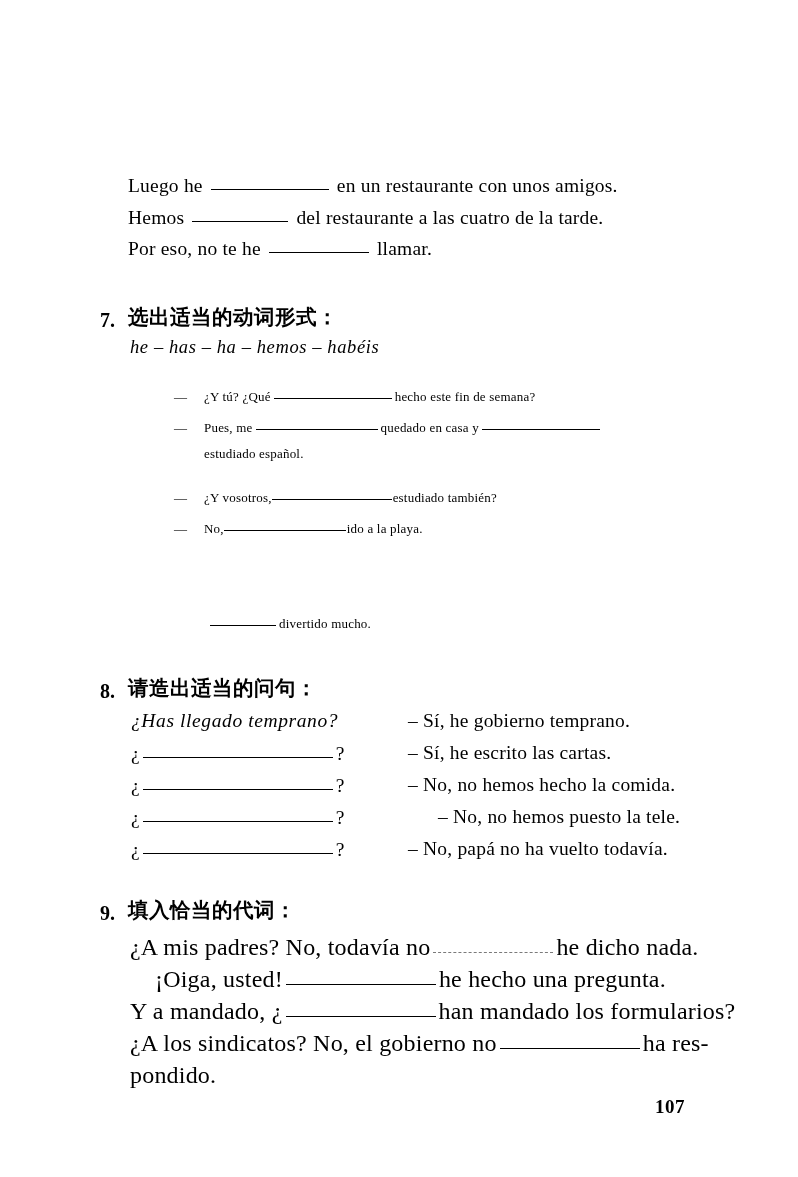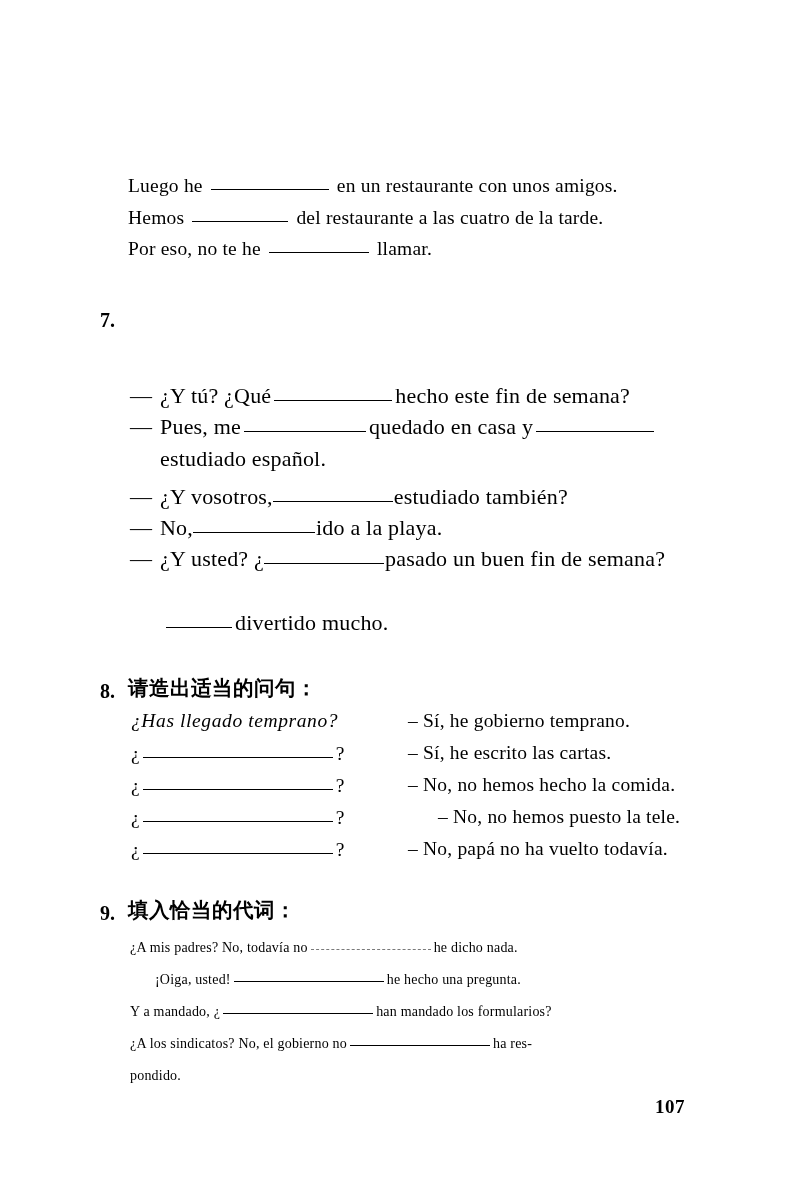--- a/index.html
+++ b/index.html
@@ -19,21 +19,21 @@
   .page {
     position: absolute;
     left: 0; top: 0;
     width: 798px;
     height: 894px;
   }
 
   
   .line {
     position: absolute;
-    font-size: 14px;
+    font-size: 24px;
     line-height: 31px;
     white-space: nowrap;
     letter-spacing: 0.2px;
   }
 
   .blk {
     position: absolute;
   }
 
   .para-line {
@@ -64,23 +64,24 @@
     position: absolute;
     font-style: italic;
     font-size: 18.5px;
     white-space: nowrap;
     letter-spacing: 0.6px;
   }
 
   
   .dlg {
     position: absolute;
-    font-size: 22px;
-    white-space: nowrap;
-    letter-spacing: 0.2px;
+    font-size: 13px;
+    white-space: nowrap;
+    letter-spacing: 0.2px;
+    margin-left: 44px;
   }
   .dash {
     display: inline-block;
     width: 30px;
   }
 
   
   .blank {
     display: inline-block;
     border-bottom: 1.6px solid #000;
@@ -135,43 +136,42 @@
       <span>del restaurante a las cuatro de la tarde.</span>
     </div>
     <div class="para-line">
       <span>Por eso, no te he</span>
       <span class="blank" style="width:100px;"></span>
       <span>llamar.</span>
     </div>
   </div>
 
   <div class="sec-num" style="left:100px; top:307px;">7.</div>
+  <div class="sec-title" style="left:128px; top:304px;">选出适当的动词形式：</div>
+  <div class="verbs" style="left:130px; top:337px;">he  – has  – ha  – hemos  – habéis</div>
 
   <div class="dlg" style="left:130px; top:383px;">
     <span class="dash">—</span><span>¿Y tú? ¿Qué</span><span class="blank" style="width:118px;"></span><span>hecho este fin de semana?</span>
   </div>
 
   <div class="dlg" style="left:130px; top:414px;">
     <span class="dash">—</span><span>Pues, me</span><span class="blank" style="width:122px;"></span><span>quedado en casa y</span><span class="blank" style="width:118px;"></span>
   </div>
   <div class="dlg" style="left:160px; top:446px;">
     <span>estudiado español.</span>
   </div>
 
   <div class="dlg" style="left:130px; top:484px;">
     <span class="dash">—</span><span>¿Y vosotros,</span><span class="blank" style="width:120px; margin:0 1px 0 0;"></span><span>estudiado también?</span>
   </div>
 
   <div class="dlg" style="left:130px; top:515px;">
     <span class="dash">—</span><span>No,</span><span class="blank" style="width:122px; margin:0 1px 0 0;"></span><span>ido a la playa.</span>
   </div>
 
-  <div class="dlg" style="left:130px; top:546px;">
-    <span class="dash">—</span><span>¿Y usted? ¿</span><span class="blank" style="width:120px; margin:0 1px 0 0;"></span><span>pasado un buen fin de semana?</span>
-  </div>
 
   <div class="dlg" style="left:163px; top:610px;">
     <span class="blank" style="width:66px;"></span><span>divertido mucho.</span>
   </div>
 
   <div class="sec-num" style="left:100px; top:678px;">8.</div>
   <div class="sec-title" style="left:128px; top:675px;">请造出适当的问句：</div>
 
   <div class="q-row q-italic" style="left:131px; top:710px;">¿Has llegado temprano?</div>
   <div class="a-row" style="left:408px; top:710px;">– Sí, he gobierno temprano.</div>

